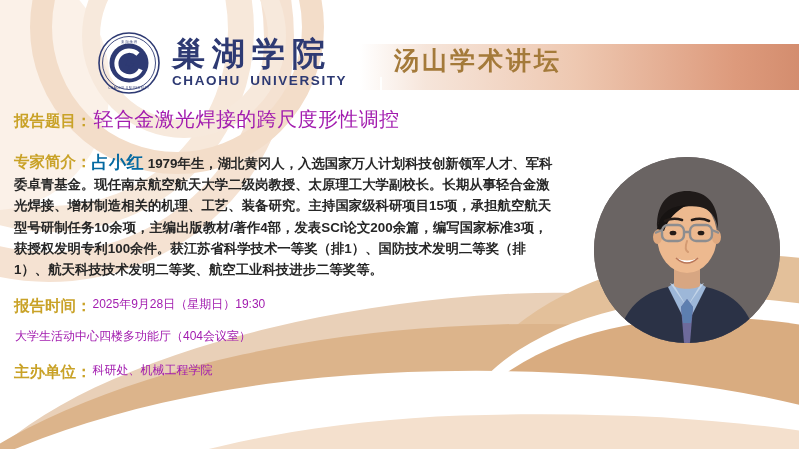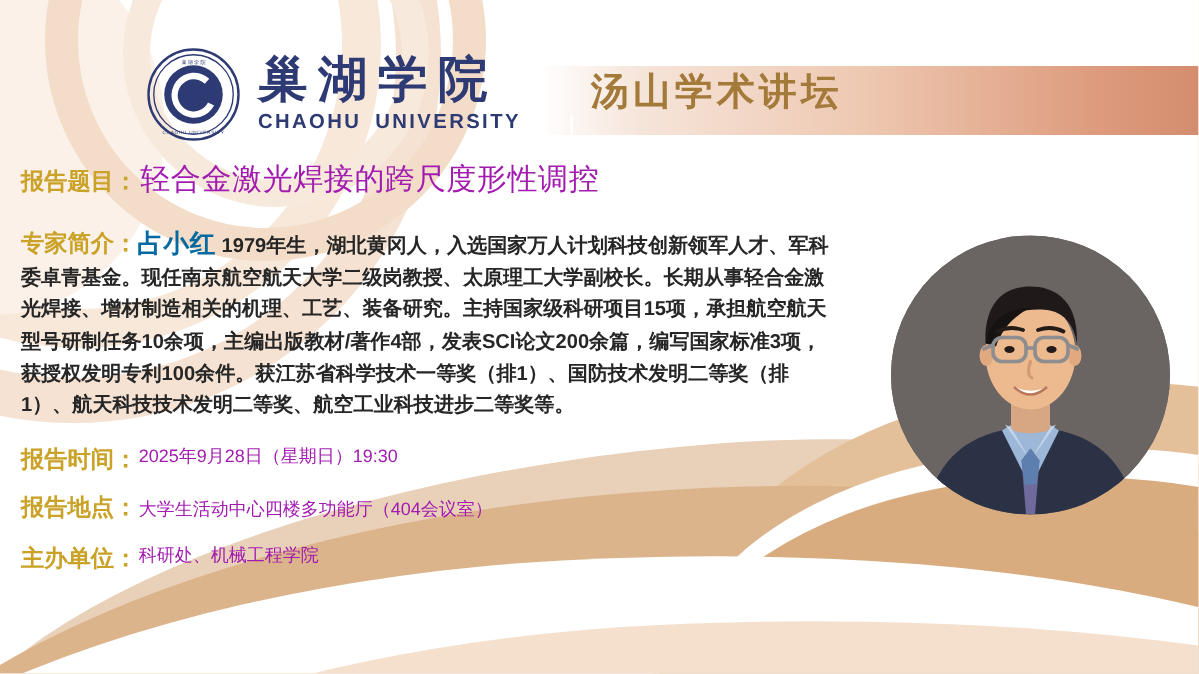--- a/index.html
+++ b/index.html
@@ -283,21 +283,20 @@
       <span class="label" id="bio-label">专家简介：</span>
       <span id="bio-text"><span id="bio-name">占小红</span><span id="bio-body"> 1979年生，湖北黄冈人，入选国家万人计划科技创新领军人才、军科委卓青基金。现任南京航空航天大学二级岗教授、太原理工大学副校长。长期从事轻合金激光焊接、增材制造相关的机理、工艺、装备研究。主持国家级科研项目15项，承担航空航天型号研制任务10余项，主编出版教材/著作4部，发表SCI论文200余篇，编写国家标准3项，获授权发明专利100余件。获江苏省科学技术一等奖（排1）、国防技术发明二等奖（排1）、航天科技技术发明二等奖、航空工业科技进步二等奖等。</span></span>
     </div>
 
     <div id="row-time">
       <span class="label">报告时间：</span>
       <span class="value info-value">2025年9月28日（星期日）19:30</span>
     </div>
 
     <div id="row-place">
-      <span class="label">报告地点：</span>
       <span class="value info-value">大学生活动中心四楼多功能厅（404会议室）</span>
     </div>
 
     <div id="row-host">
       <span class="label">主办单位：</span>
       <span class="value info-value">科研处、机械工程学院</span>
     </div>
 
   </div>
 

